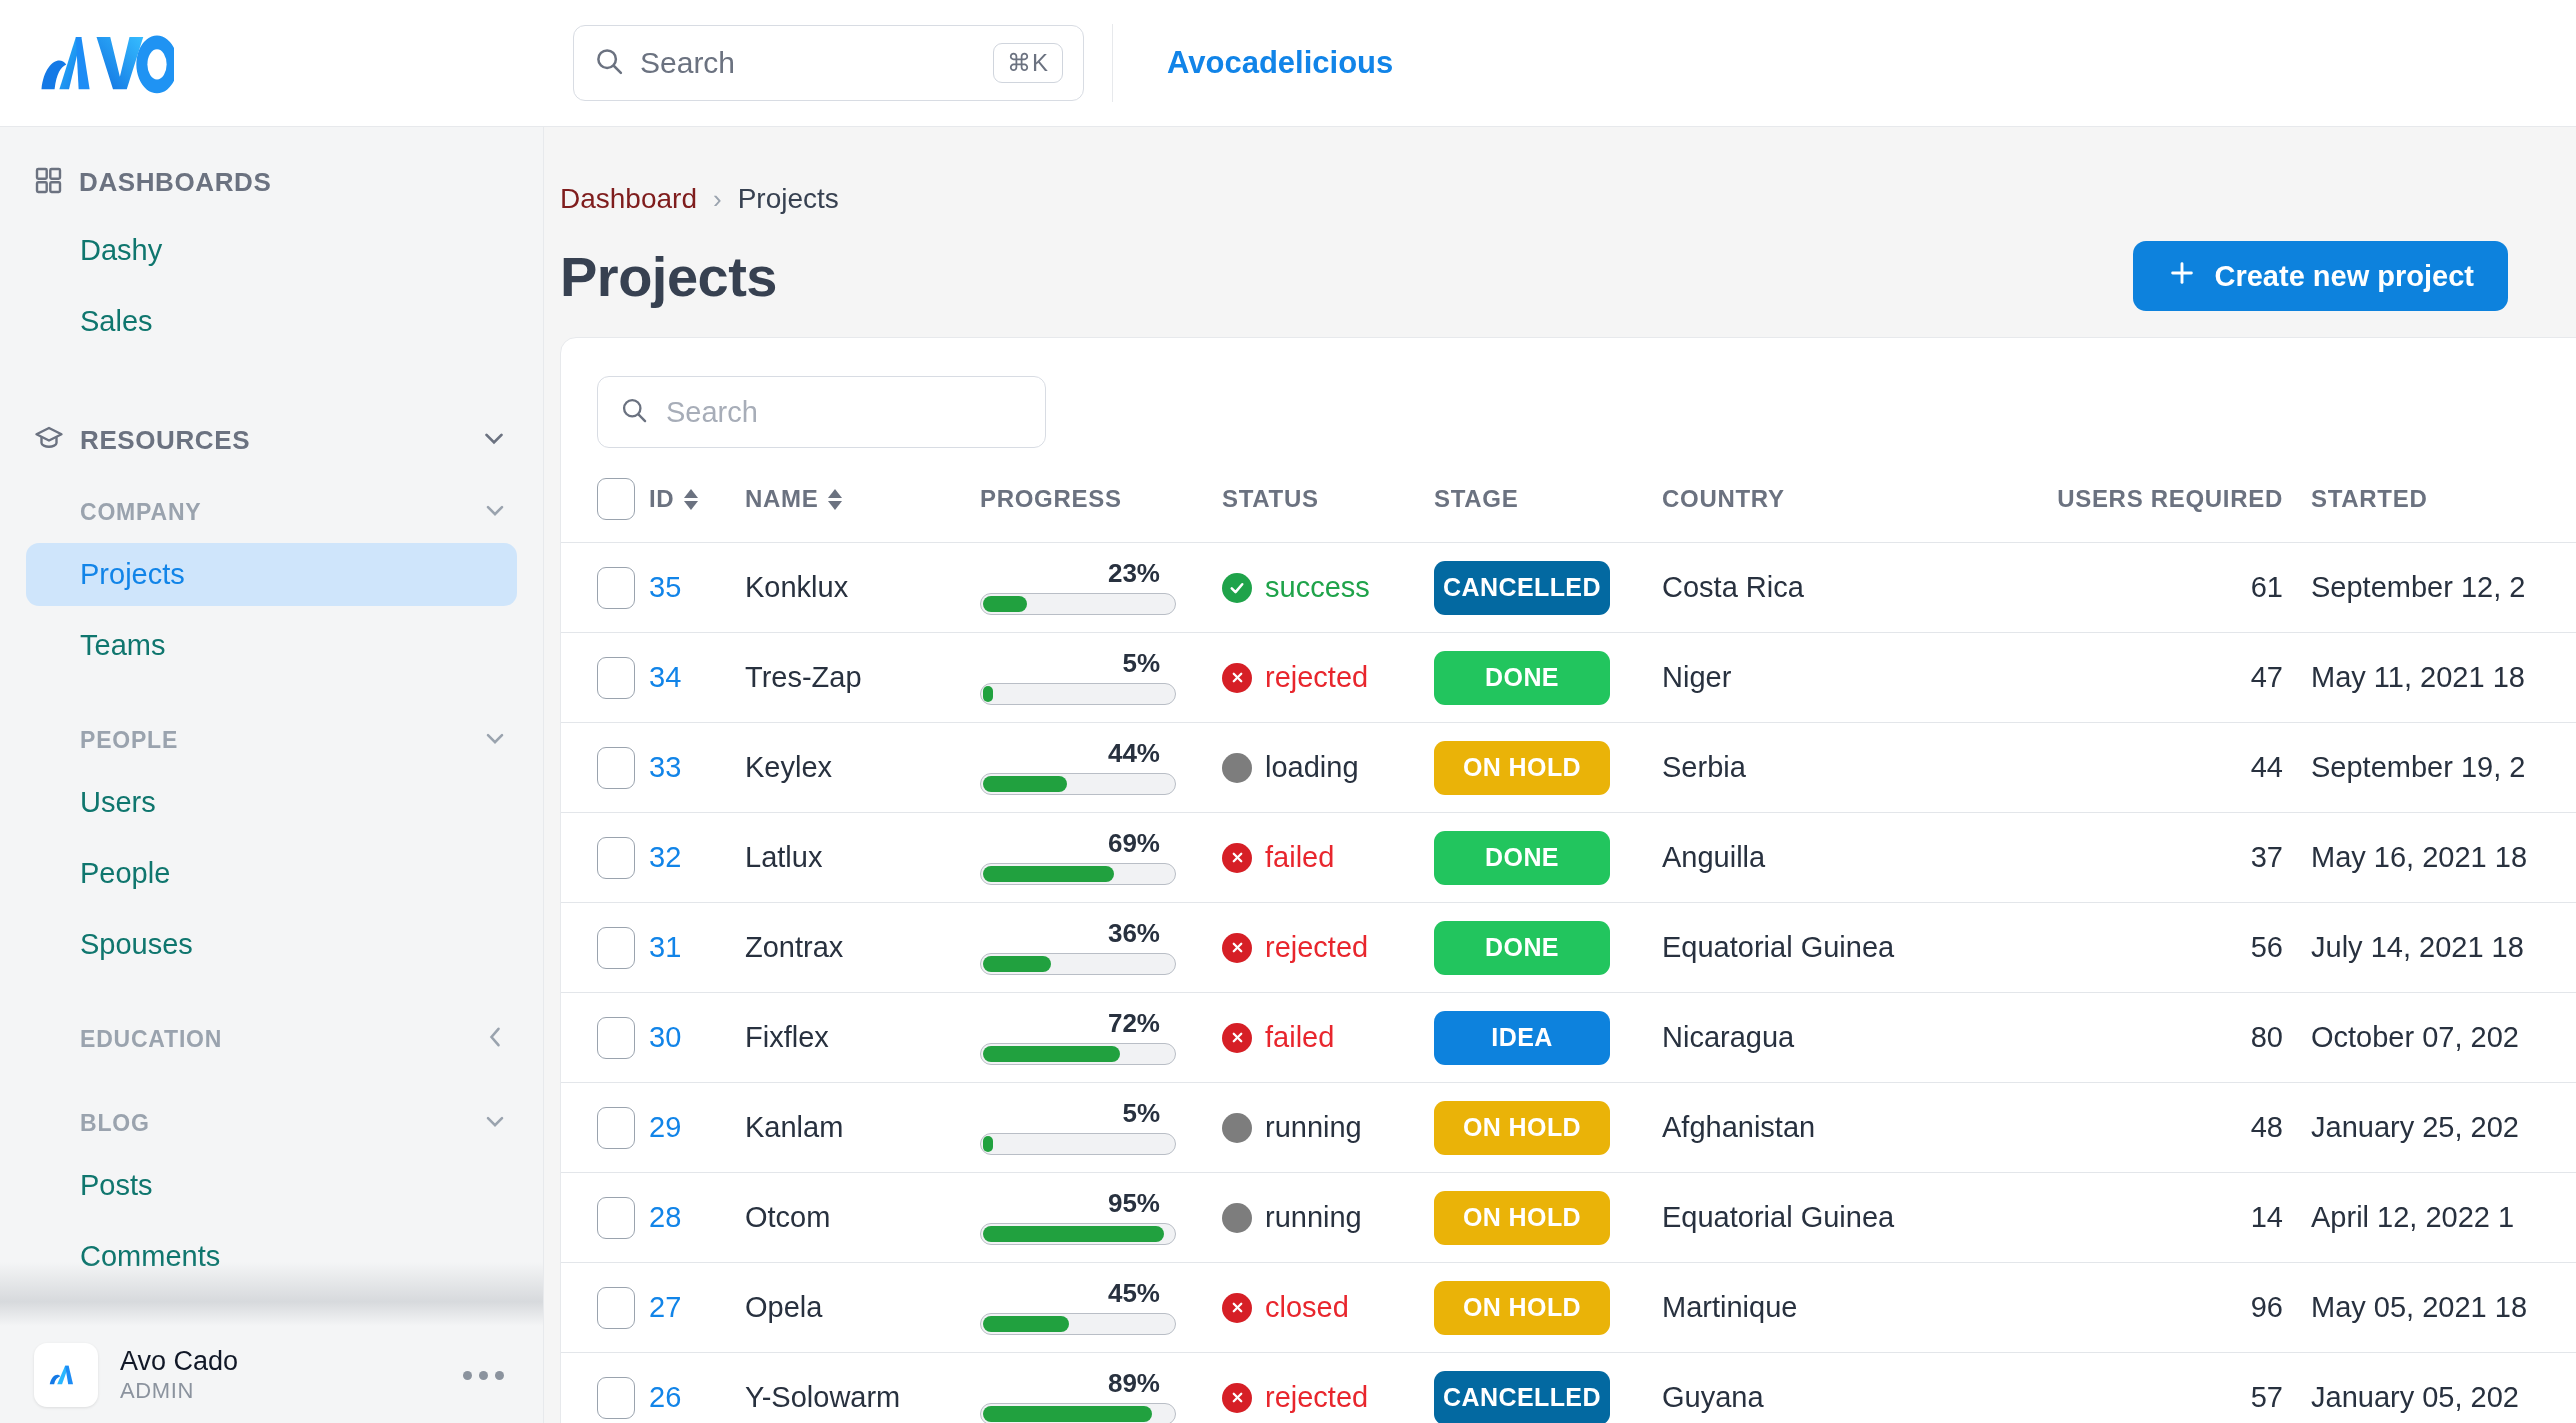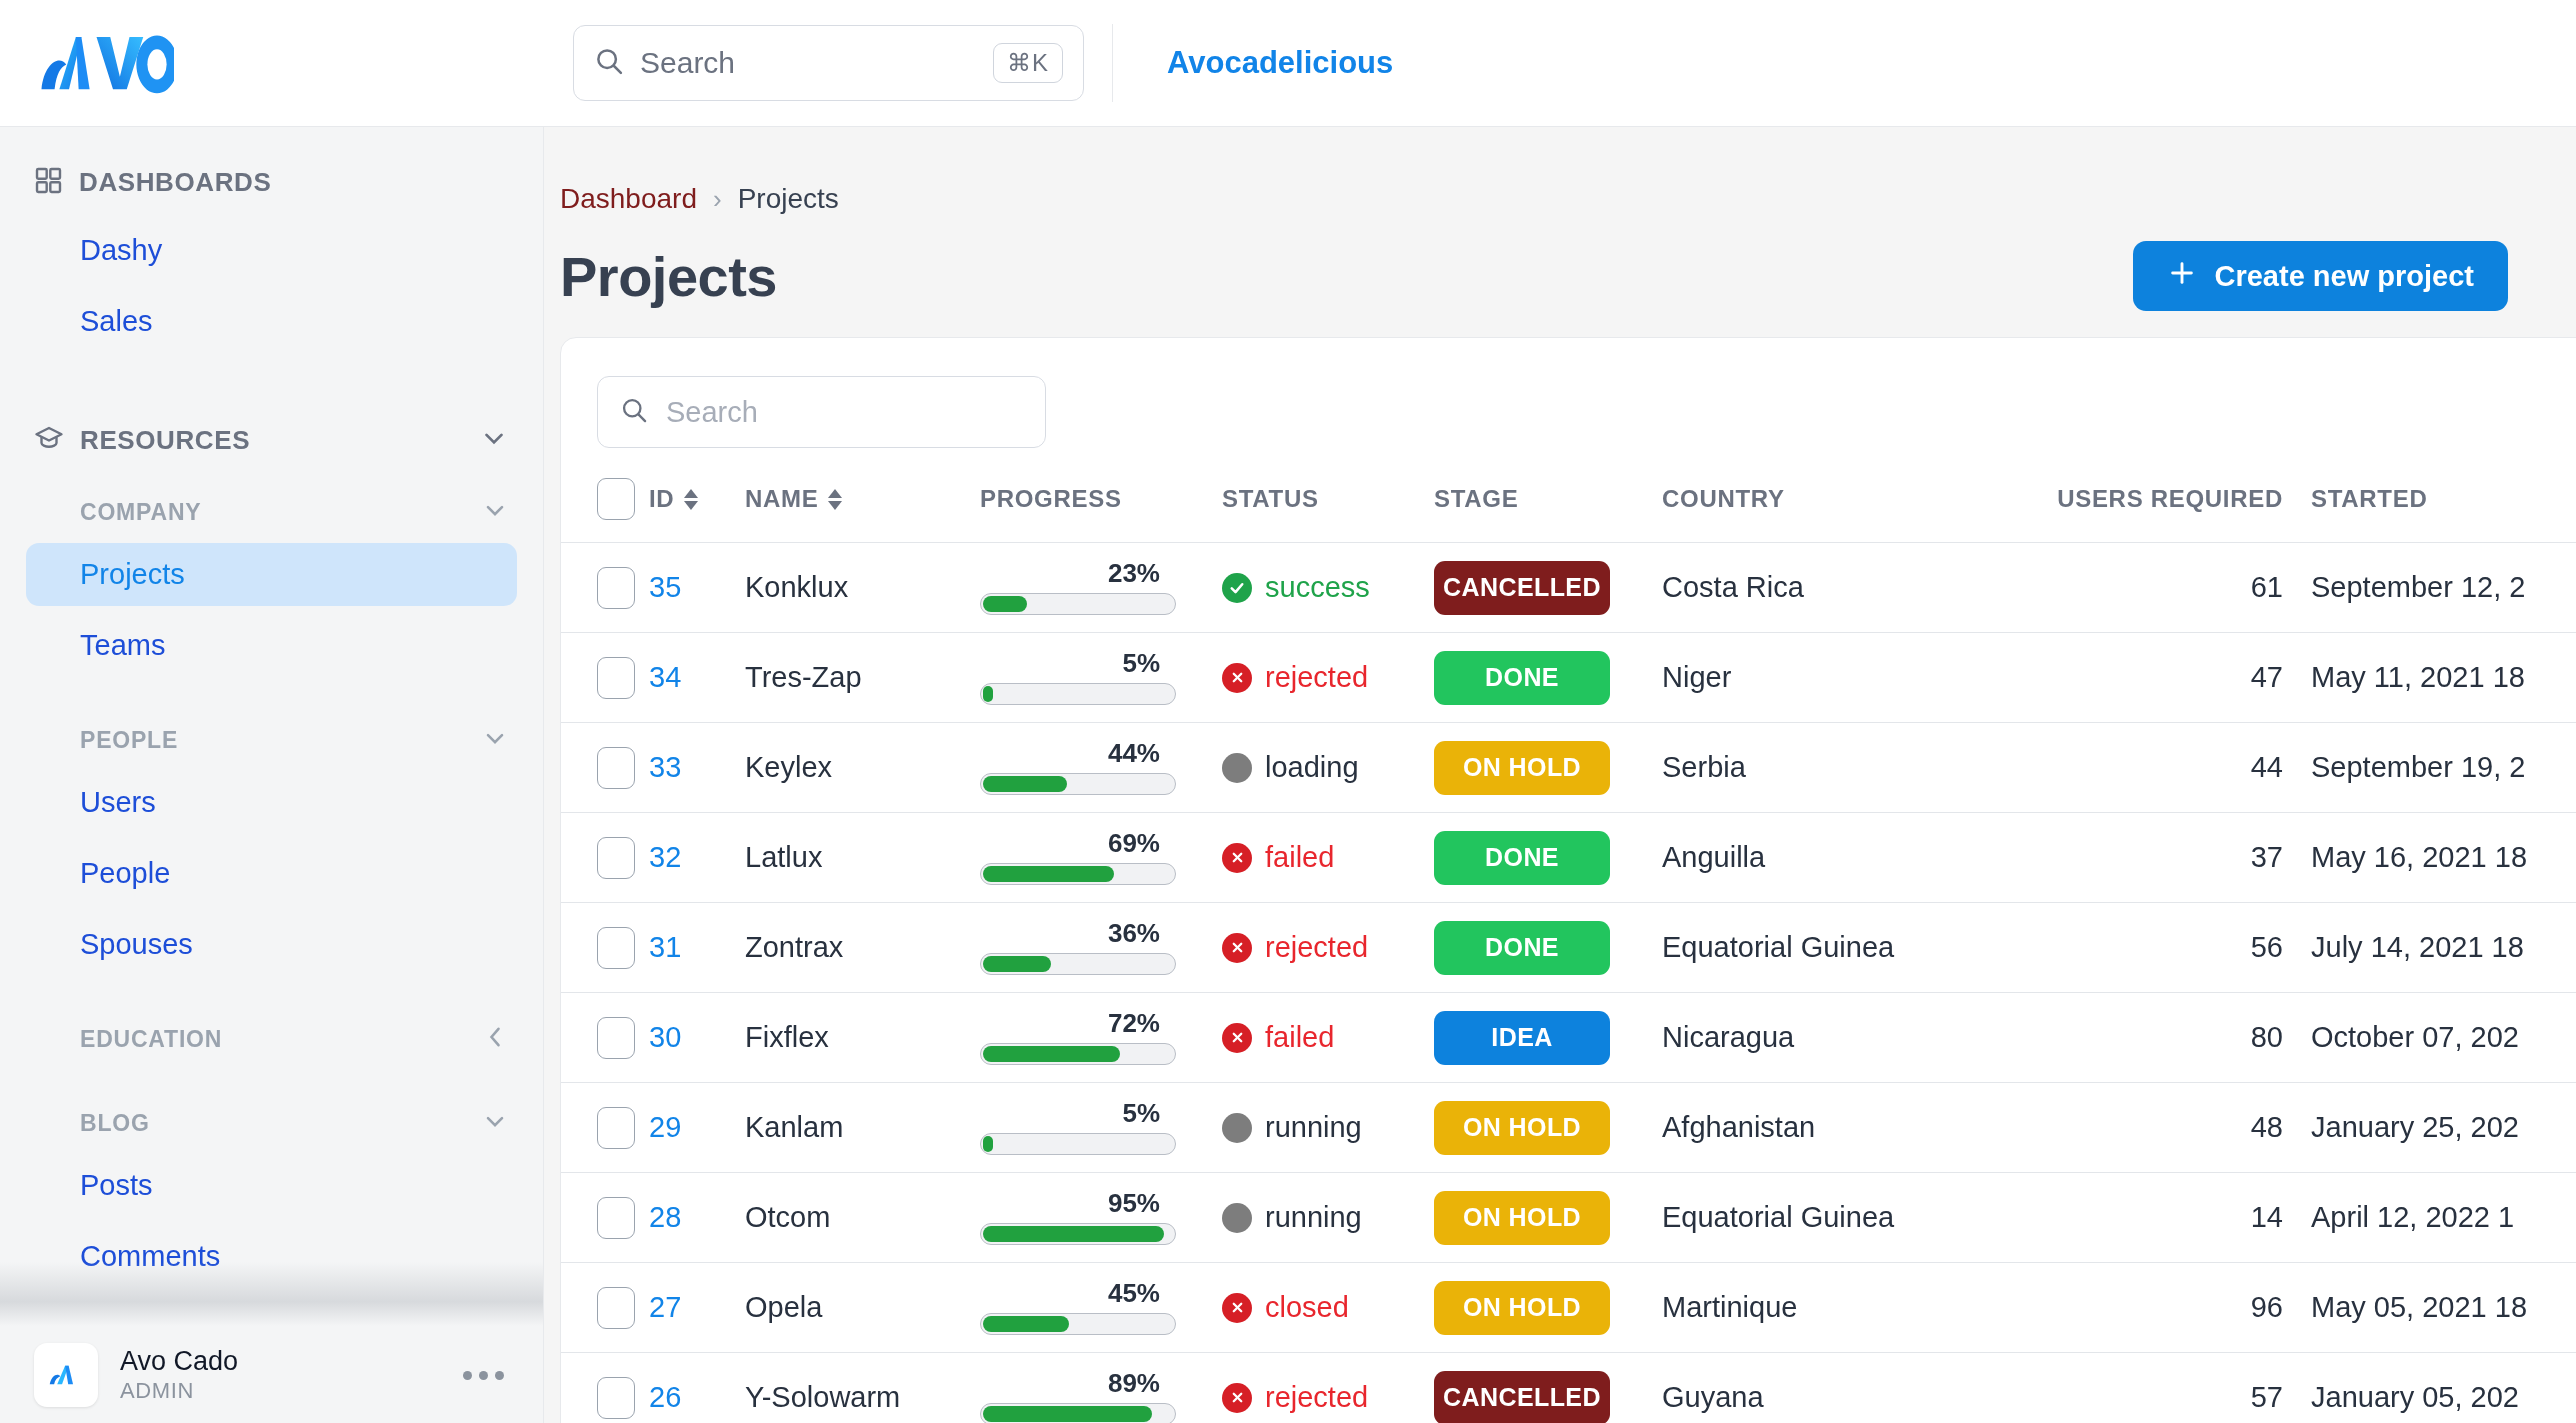--- a/index.html
+++ b/index.html
@@ -56,21 +56,21 @@
     display:flex; align-items:center;
     padding:0 34px 0 80px; height:46px; margin-top:20px;
   }
   .sub-head .lbl {
     font-size:23px; font-weight:bold; letter-spacing:0.8px; color:#9aa3ae;
     text-transform:uppercase; flex:1;
   }
   .nav-item {
     margin:8px 26px; height:63px; border-radius:13px;
     display:flex; align-items:center; padding-left:54px;
-    font-size:29px; color:#1d4ed8;
+    font-size:29px; color:#0f766e;
   }
   .nav-item.active { background:#cfe5fb; color:#1184e8; }
   .nav-item.lvl1 { padding-left:54px; }
 
   .side-fade {
     position:absolute; left:0; right:0; bottom:98px; height:64px;
     background:linear-gradient(to bottom, rgba(244,245,246,0), rgba(205,208,212,.75) 62%, rgba(244,245,246,1));
     pointer-events:none;
   }
   .user-bar {
@@ -176,21 +176,21 @@
   .st-error { color:#e8262d;align-items:center; }
   .st-error .st-dot { background:#d61f26; }
   .st-neutral { color:#28313f; }
   .st-neutral .st-dot { background:#7d7d7d; }
 
   .badge {
     display:inline-flex; align-items:center; justify-content:center;
     min-width:176px; height:54px; border-radius:11px;
     color:#fff; font-size:25px; font-weight:bold; letter-spacing:0.4px;
   }
-  .bg-red    { background:#7f1d1d; }
+  .bg-red    { background:#0369a1; }
   .bg-green  { background:#22c55e; }
   .bg-amber  { background:#eab308; }
   .bg-blue   { background:#0d82dd; }
 </style>
 </head>
 <body>
 
 <div class="topbar">
   <div class="logo-wrap">
     <svg class="logo" viewBox="0 0 200 96">

